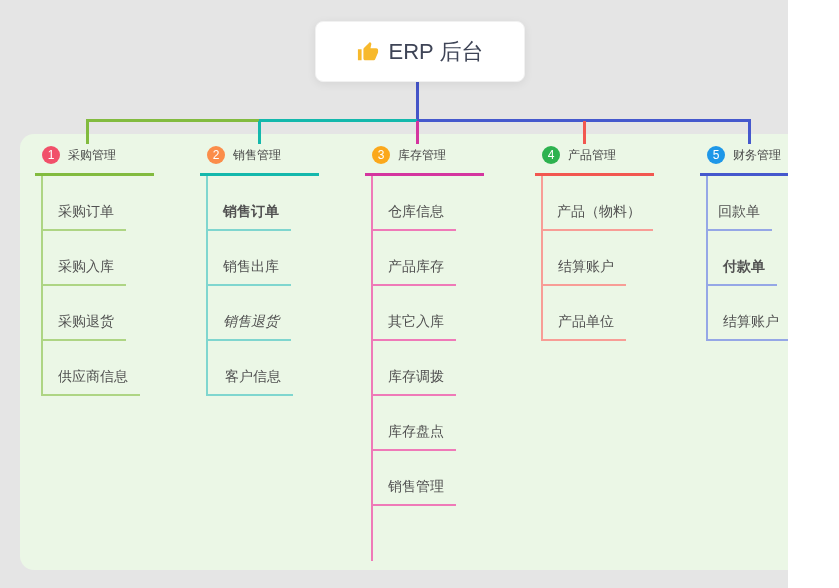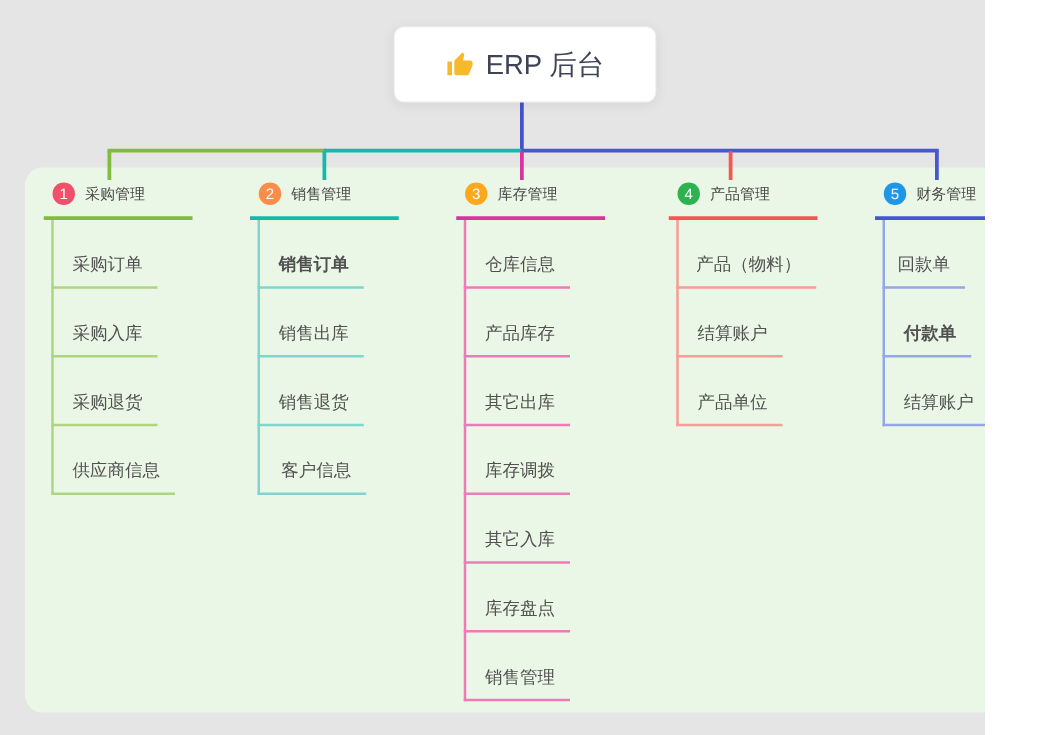--- a/index.html
+++ b/index.html
@@ -90,21 +90,21 @@
       <span class="topic-title">销售管理</span>
     </div>
     <div class="subtree">
       <div class="vline" style="height: 220px; background: rgb(127, 214, 207);"></div>
     <div class="sub-item" style="border-bottom-color: rgb(127, 214, 207); font-weight: bold;">
             <span>销售订单</span>
           </div>
           <div class="sub-item" style="border-bottom-color: rgb(127, 214, 207);">
             <span>销售出库</span>
           </div>
-          <div class="sub-item" style="border-bottom-color: rgb(127, 214, 207);">
+          <div class="sub-item" style="border-bottom-color: rgb(127, 214, 207); font-style: italic;">
             <span>销售退货</span>
           </div>
           <div class="sub-item" style="border-bottom-color: rgb(127, 214, 207); padding-left: 19px;">
             <span>客户信息</span>
           </div>
         </div>
   </div>
 
   <div class="branch" style="left: 365px;">
     <div class="topic-row" style="border-bottom-color: rgb(212, 53, 159);">
@@ -113,27 +113,24 @@
     </div>
     <div class="subtree">
       <div class="vline" style="height: 385px; background: rgb(239, 122, 184);"></div>
     <div class="sub-item" style="border-bottom-color: rgb(239, 122, 184);">
             <span>仓库信息</span>
           </div>
           <div class="sub-item" style="border-bottom-color: rgb(239, 122, 184);">
             <span>产品库存</span>
           </div>
           <div class="sub-item" style="border-bottom-color: rgb(239, 122, 184);">
-            <span>其它出库</span>
+            <span>其它入库</span>
           </div>
           <div class="sub-item" style="border-bottom-color: rgb(239, 122, 184);">
             <span>库存调拨</span>
-          </div>
-          <div class="sub-item" style="border-bottom-color: rgb(239, 122, 184);">
-            <span>其它入库</span>
           </div>
           <div class="sub-item" style="border-bottom-color: rgb(239, 122, 184);">
             <span>库存盘点</span>
           </div>
           <div class="sub-item" style="border-bottom-color: rgb(239, 122, 184);">
             <span>销售管理</span>
           </div>
         </div>
   </div>
 

